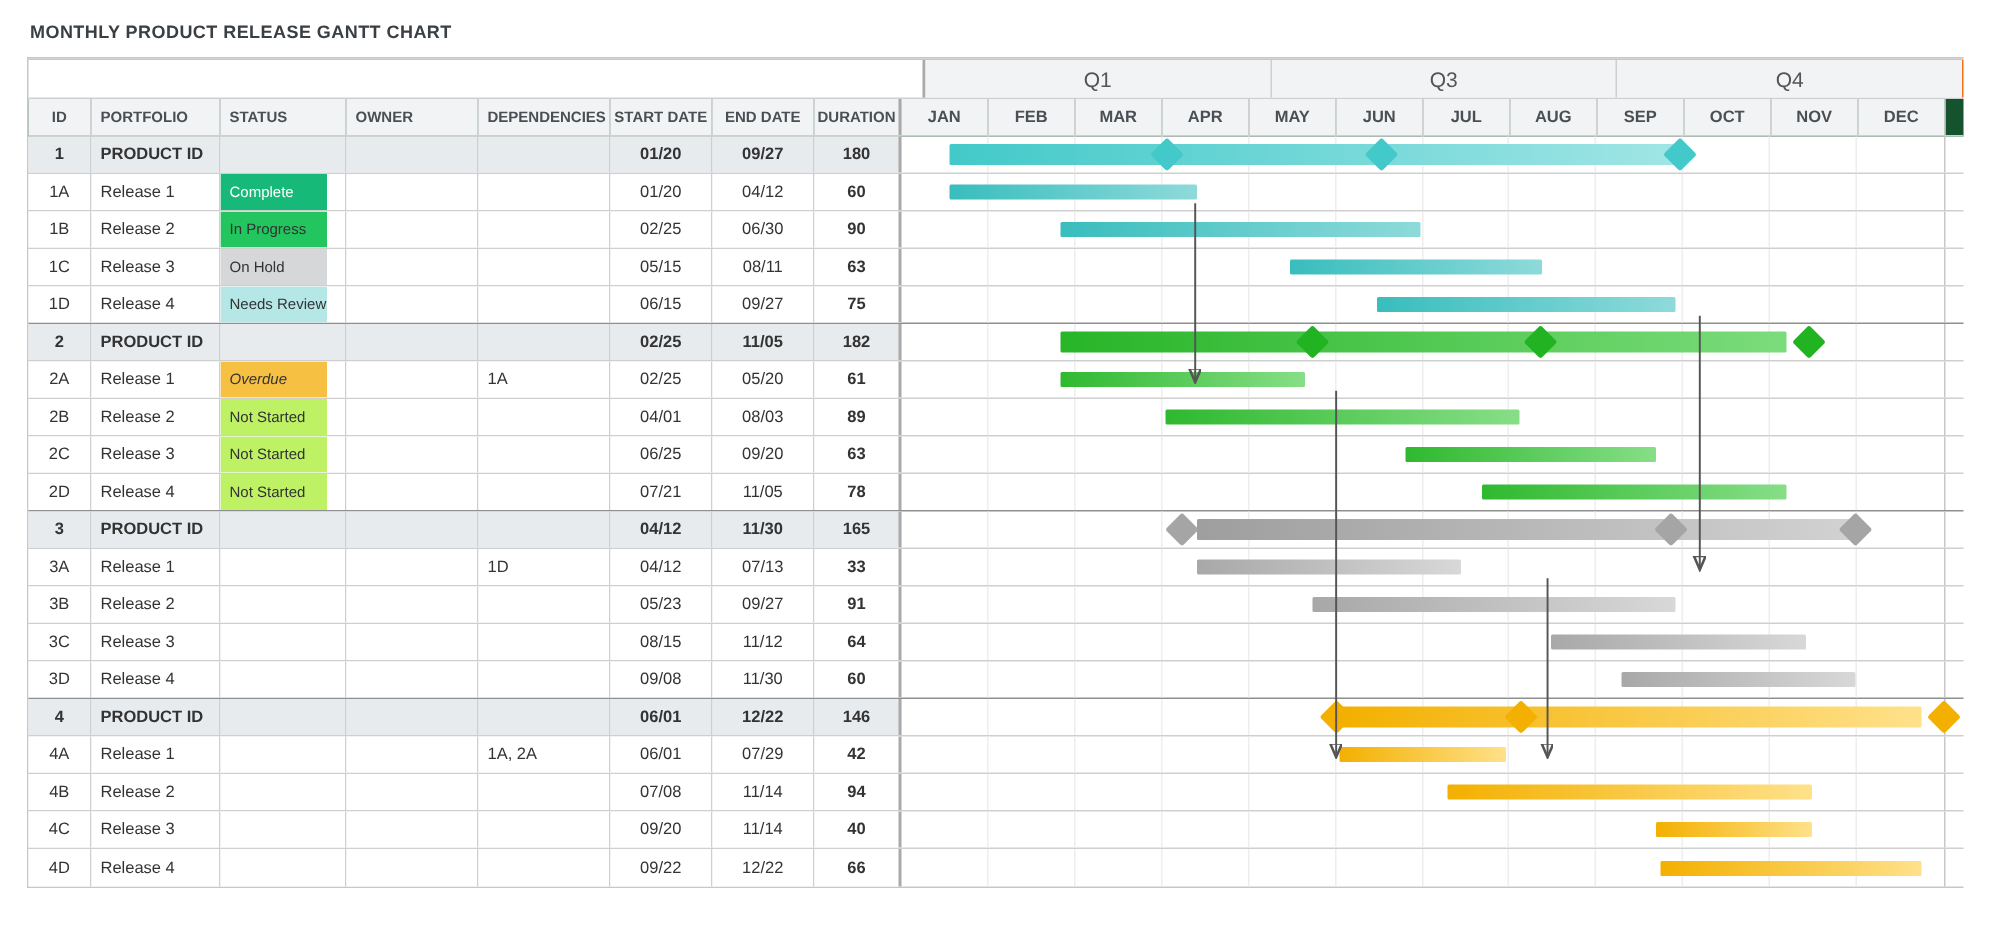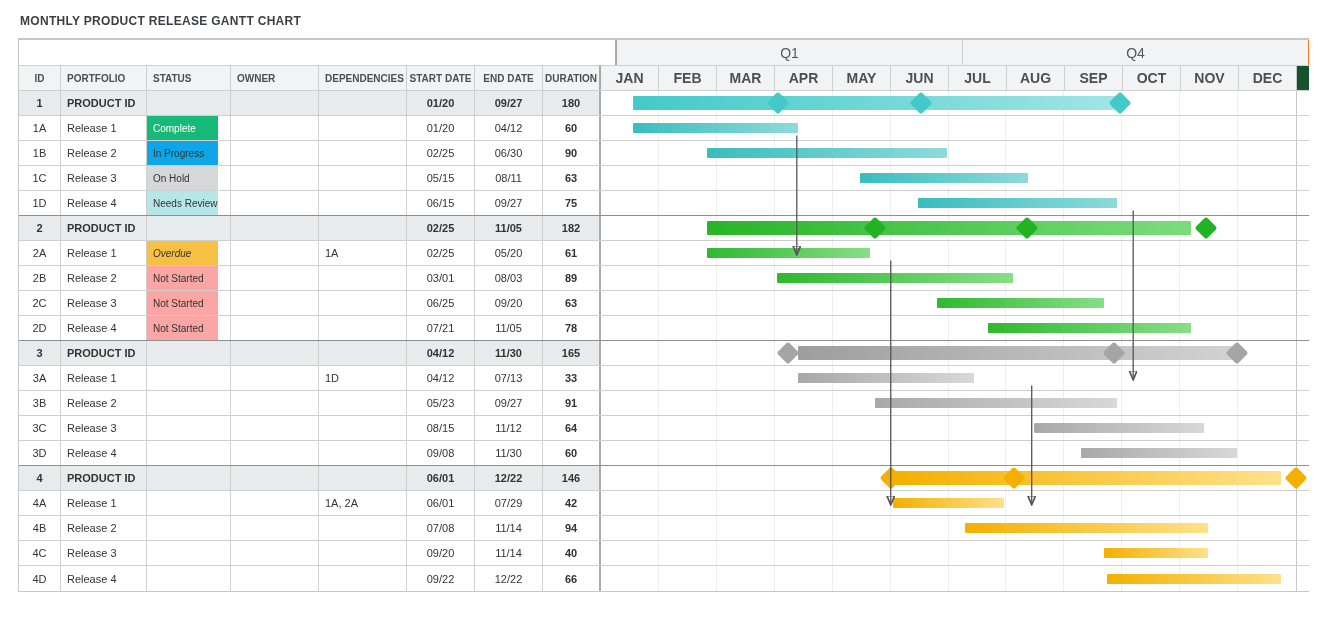--- a/index.html
+++ b/index.html
@@ -40,36 +40,36 @@
   .timeline .grid{width:var(--w-month); border-right:1px solid #eee; height:100%;}
 
   
   .header{background:#14532d;}
   .header .cell{background:#f2f3f4; font-weight:bold; font-size:10px; color:#4a4f54;}
   .qrow{border-top:1px solid #c7c7c7;}
   .qrow .leftfill{width:var(--w-left); border-right:2px solid #a9a9a9; background:transparent;}
   .qcell{flex:1; display:flex; align-items:center; justify-content:center; border-right:1px solid #cfcfcf; background:#f2f3f4; font-size:14px; font-weight:400; color:#555;}
   .qcell:last-child{border-right:1px solid #f97316;}
   .monthrow .c-dur, .monthrow .c-start, .monthrow .c-end{font-weight:bold;}
-  .monthrow .c-month{font-weight:bold; font-size:14px; background:#f2f3f4;}
+  .monthrow .c-month{font-weight:bold; font-size:11px; background:#f2f3f4;}
   .thin-dark{border-right:2px solid #a9a9a9 !important;}
 
   
   .group .cell{background:#e8ebee; font-weight:bold;}
   .group .c-status,.group .c-owner,.group .c-dep{background:#e8ebee;}
   .group-bottom{border-bottom:1.5px solid #8f8f8f;}
 
   
   .chip{display:flex; align-items:center; width:100%; height:100%; padding-left:6px; margin:0 -6px; font-size:10px;}
   .s-Complete{background:#17b978; color:#fff;}
-  .s-In-Progress{background:#0ea5e9; color:#333;}
+  .s-In-Progress{background:#22c55e; color:#333;}
   .s-On-Hold{background:#d6d7d9; color:#333;}
   .s-Needs-Review{background:#b6e7e7; color:#333;}
   .s-Overdue{background:#f6c043; color:#333;font-style:italic;}
-  .s-Not-Started{background:#fca5a5; color:#333;}
+  .s-Not-Started{background:#bef264; color:#333;}
 
   
   .bar{position:absolute; height:10px; top:50%; transform:translateY(-50%); border-radius:1px;}
   .bar.big{height:14px; border-radius:1px;}
   .g1{background:linear-gradient(to right,#43c9c9,#a0e5e5);}      
   .g1s{background:linear-gradient(to right,#39bdbd,#8edada);}
   .g2{background:linear-gradient(to right,#28b528,#7bdc7b);}      
   .g2s{background:linear-gradient(to right,#2fb92f,#87de87);}
   .g3{background:linear-gradient(to right,#9e9e9e,#d2d2d2);}      
   .g3s{background:linear-gradient(to right,#a8a8a8,#d8d8d8);}
@@ -87,20 +87,21 @@
 <body>
 
 <div class="wrap">
   <h1 class="title">MONTHLY PRODUCT RELEASE GANTT CHART</h1>
 
   <div class="sheet">
 
     <div class="row qrow" style="height:27px">
       <div class="leftfill"></div>
       <div class="qcell">Q1</div>
+      <div class="qcell">Q3</div>
       <div class="qcell">Q4</div>
     </div>
 
     <div class="row header monthrow" id="monthrow">
       <div class="cell c-id">ID</div>
       <div class="cell c-portfolio">PORTFOLIO</div>
       <div class="cell c-status">STATUS</div>
       <div class="cell c-owner">OWNER</div>
       <div class="cell c-dep">DEPENDENCIES</div>
       <div class="cell c-start">START DATE</div>
@@ -314,21 +315,21 @@
           </div>
         </div>
         <div class="row">
           <div class="cell c-id">2B</div>
           <div class="cell c-portfolio">Release 2</div>
           <div class="cell c-status">
             <div class="chip s-Not-Started">Not Started</div>
           </div>
           <div class="cell c-owner"></div>
           <div class="cell c-dep"></div>
-          <div class="cell c-start">03/01</div>
+          <div class="cell c-start">04/01</div>
           <div class="cell c-end">08/03</div>
           <div class="cell c-dur thin-dark">89</div>
           <div class="timeline">
             <div class="grid"></div>
             <div class="grid"></div>
             <div class="grid"></div>
             <div class="grid"></div>
             <div class="grid"></div>
             <div class="grid"></div>
             <div class="grid"></div>

